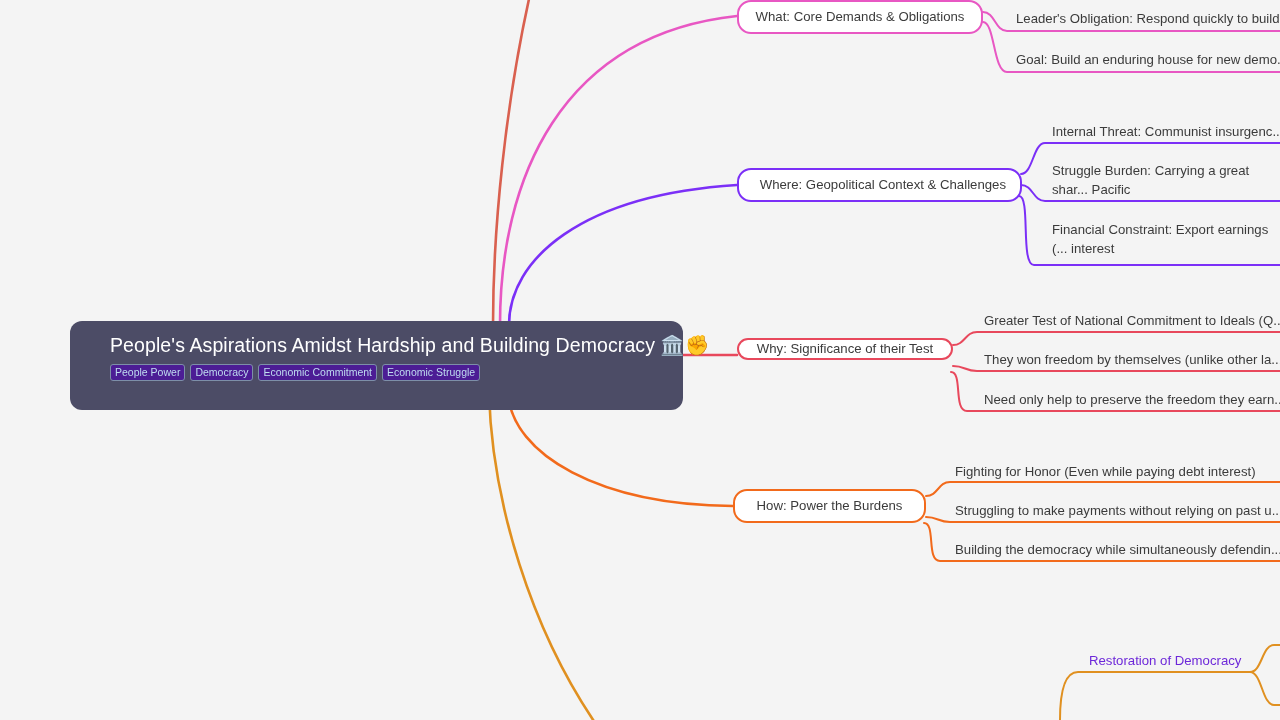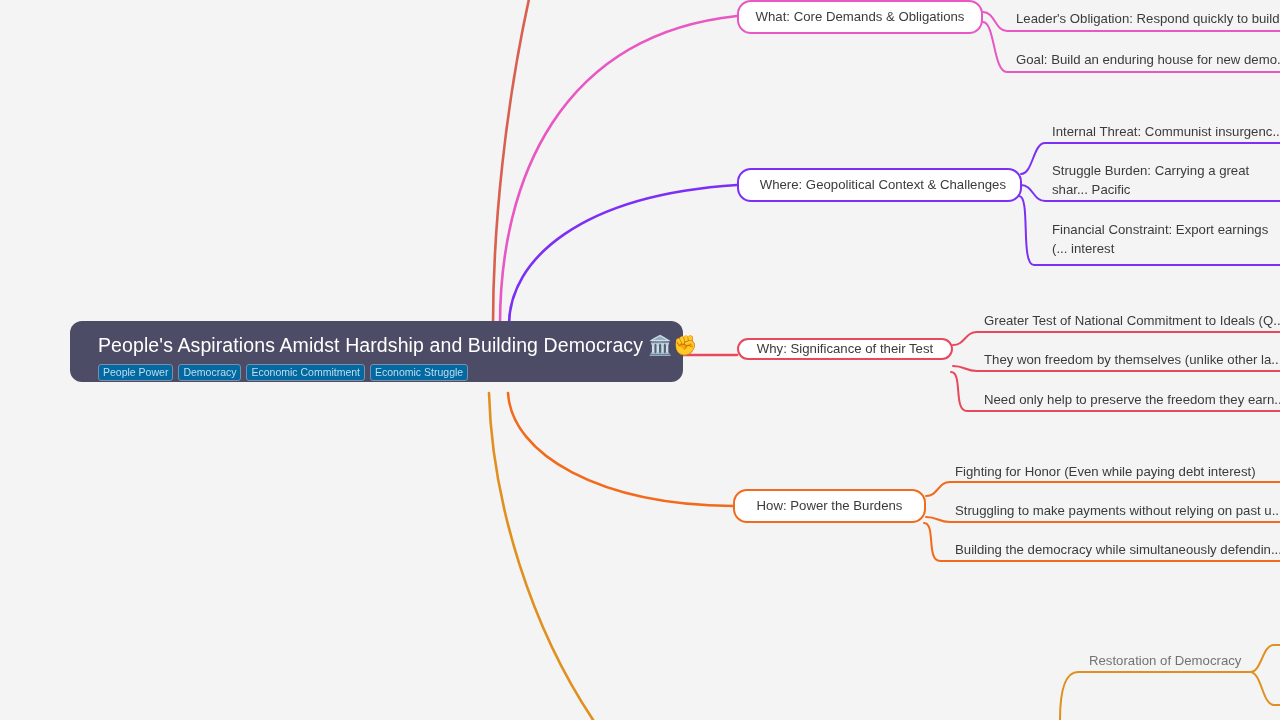--- a/index.html
+++ b/index.html
@@ -27,41 +27,41 @@
     height: 720px;
     pointer-events: none;
   }
 
   
   .root-node {
     position: absolute;
     left: 70px;
     top: 321px;
     width: 613px;
-    height: 61px;
+    height: 89px;
     box-sizing: border-box;
     background: #4c4c66;
     border-radius: 12px;
-    padding: 12px 24px 0 28px;
+    padding: 12px 24px 0 40px;
   }
   .root-title {
     color: #ffffff;
     font-size: 19.5px;
     font-weight: 400;
     letter-spacing: 0.1px;
     line-height: 24px;
     white-space: nowrap;
   }
   .root-tags {
     margin-top: 7px;
     display: flex;
     gap: 5px;
   }
   .root-tag {
-    background: #0369a1;
+    background: #4c1d95;
     color: #bfdcf0;
     border: 1px solid #7d8fa8;
     border-radius: 3px;
     font-size: 10.5px;
     line-height: 13px;
     padding: 1px 4px;
     white-space: nowrap;
   }
 
   
@@ -97,21 +97,21 @@
   }
   .leaf-label.wrap { white-space: normal; }
 
   
   .float-node {
     position: absolute;
     white-space: nowrap;
   }
   .float-label {
     font-size: 13.2px;
-    color: #737373;
+    color: #6d28d9;
     line-height: 19px;
   }
 </style>
 </head>
 <body style="background: rgb(244, 244, 244);">
 
 <div id="canvas">
 
   <svg class="edges" viewBox="0 0 1280 720" xmlns="http://www.w3.org/2000/svg">
 

